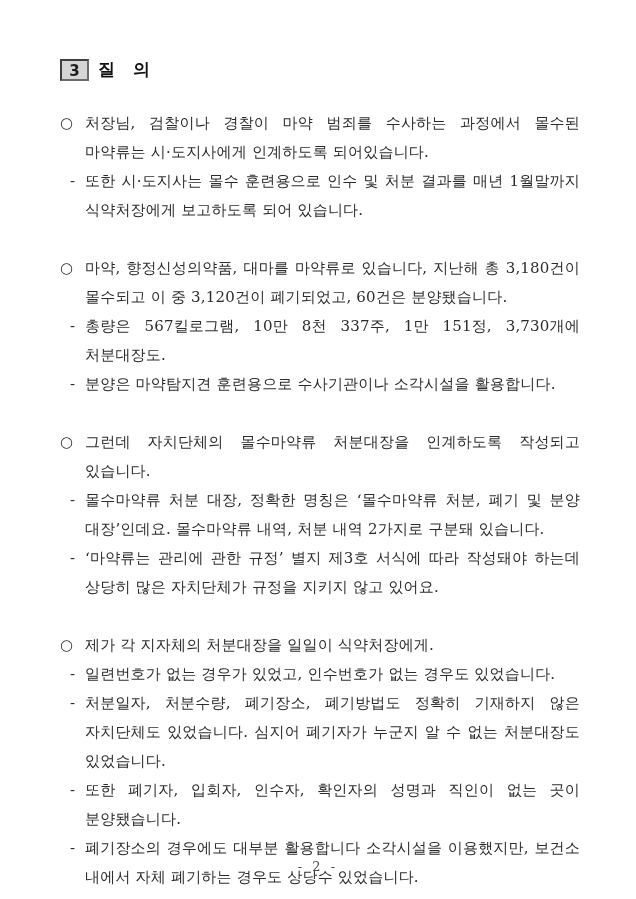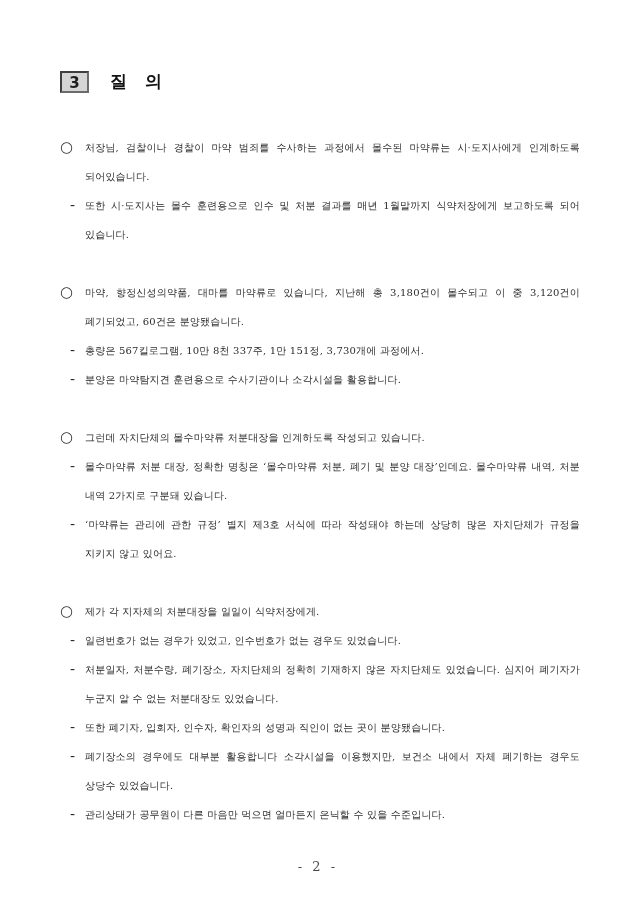--- a/index.html
+++ b/index.html
@@ -33,41 +33,41 @@
     background: #d5d5d5;
     border: 2px solid #3f3f3f;
     border-right-color: #6b6b6b;
     border-bottom-color: #6b6b6b;
     font-family: "DejaVu Sans", "Liberation Sans", sans-serif;
     font-weight: bold;
     font-size: 15px;
     color: #1d1d1d;
   }
   .section-title {
-    margin: 12px;
+    margin: 0;
     font-size: 17px;
     font-weight: bold;
     letter-spacing: 6px;
     color: #111;
   }
   
   .para { margin: 0 0 29px 0; }
   .item { display: flex; }
   .item .marker {
     flex: 0 0 25px;
     font-size: 15px;
     line-height: 29px;
     color: #2b2b2b;
   }
   .item.sub { padding-left: 10px; }
   .item.sub .marker { flex: 0 0 15px; }
   .item .text {
     flex: 1;
     margin: 0;
-    font-size: 10px;
+    font-size: 15px;
     line-height: 29px;
     text-align: justify;
     word-break: keep-all;
     letter-spacing: 0.2px;
   }
   
   .page-footer {
     position: absolute;
     left: 0;
     bottom: 24px;
@@ -104,21 +104,21 @@
         </div>
       </section>
 
       <section class="para">
         <div class="item main">
           <span class="marker">○</span>
           <p class="text">마약, 향정신성의약품, 대마를 마약류로 있습니다, 지난해 총 3,180건이 몰수되고 이 중 3,120건이 폐기되었고, 60건은 분양됐습니다.</p>
         </div>
         <div class="item sub">
           <span class="marker">-</span>
-          <p class="text">총량은 567킬로그램, 10만 8천 337주, 1만 151정, 3,730개에 과정에서.</p>
+          <p class="text">총량은 567킬로그램, 10만 8천 337주, 1만 151정, 3,730개에 처분대장도.</p>
         </div>
         <div class="item sub">
           <span class="marker">-</span>
           <p class="text">분양은 마약탐지견 훈련용으로 수사기관이나 소각시설을 활용합니다.</p>
         </div>
       </section>
 
       <section class="para">
         <div class="item main">
           <span class="marker">○</span>
@@ -138,21 +138,21 @@
         <div class="item main">
           <span class="marker">○</span>
           <p class="text">제가 각 지자체의 처분대장을 일일이 식약처장에게.</p>
         </div>
         <div class="item sub">
           <span class="marker">-</span>
           <p class="text">일련번호가 없는 경우가 있었고, 인수번호가 없는 경우도 있었습니다.</p>
         </div>
         <div class="item sub">
           <span class="marker">-</span>
-          <p class="text">처분일자, 처분수량, 폐기장소, 자치단체의 정확히 기재하지 않은 자치단체도 있었습니다. 심지어 폐기자가 누군지 알 수 없는 처분대장도 있었습니다.</p>
+          <p class="text">처분일자, 처분수량, 폐기장소, 폐기방법도 정확히 기재하지 않은 자치단체도 있었습니다. 심지어 폐기자가 누군지 알 수 없는 처분대장도 있었습니다.</p>
         </div>
         <div class="item sub">
           <span class="marker">-</span>
           <p class="text">또한 폐기자, 입회자, 인수자, 확인자의 성명과 직인이 없는 곳이 분양됐습니다.</p>
         </div>
         <div class="item sub">
           <span class="marker">-</span>
           <p class="text">폐기장소의 경우에도 대부분 활용합니다 소각시설을 이용했지만, 보건소 내에서 자체 폐기하는 경우도 상당수 있었습니다.</p>
         </div>
         <div class="item sub">

